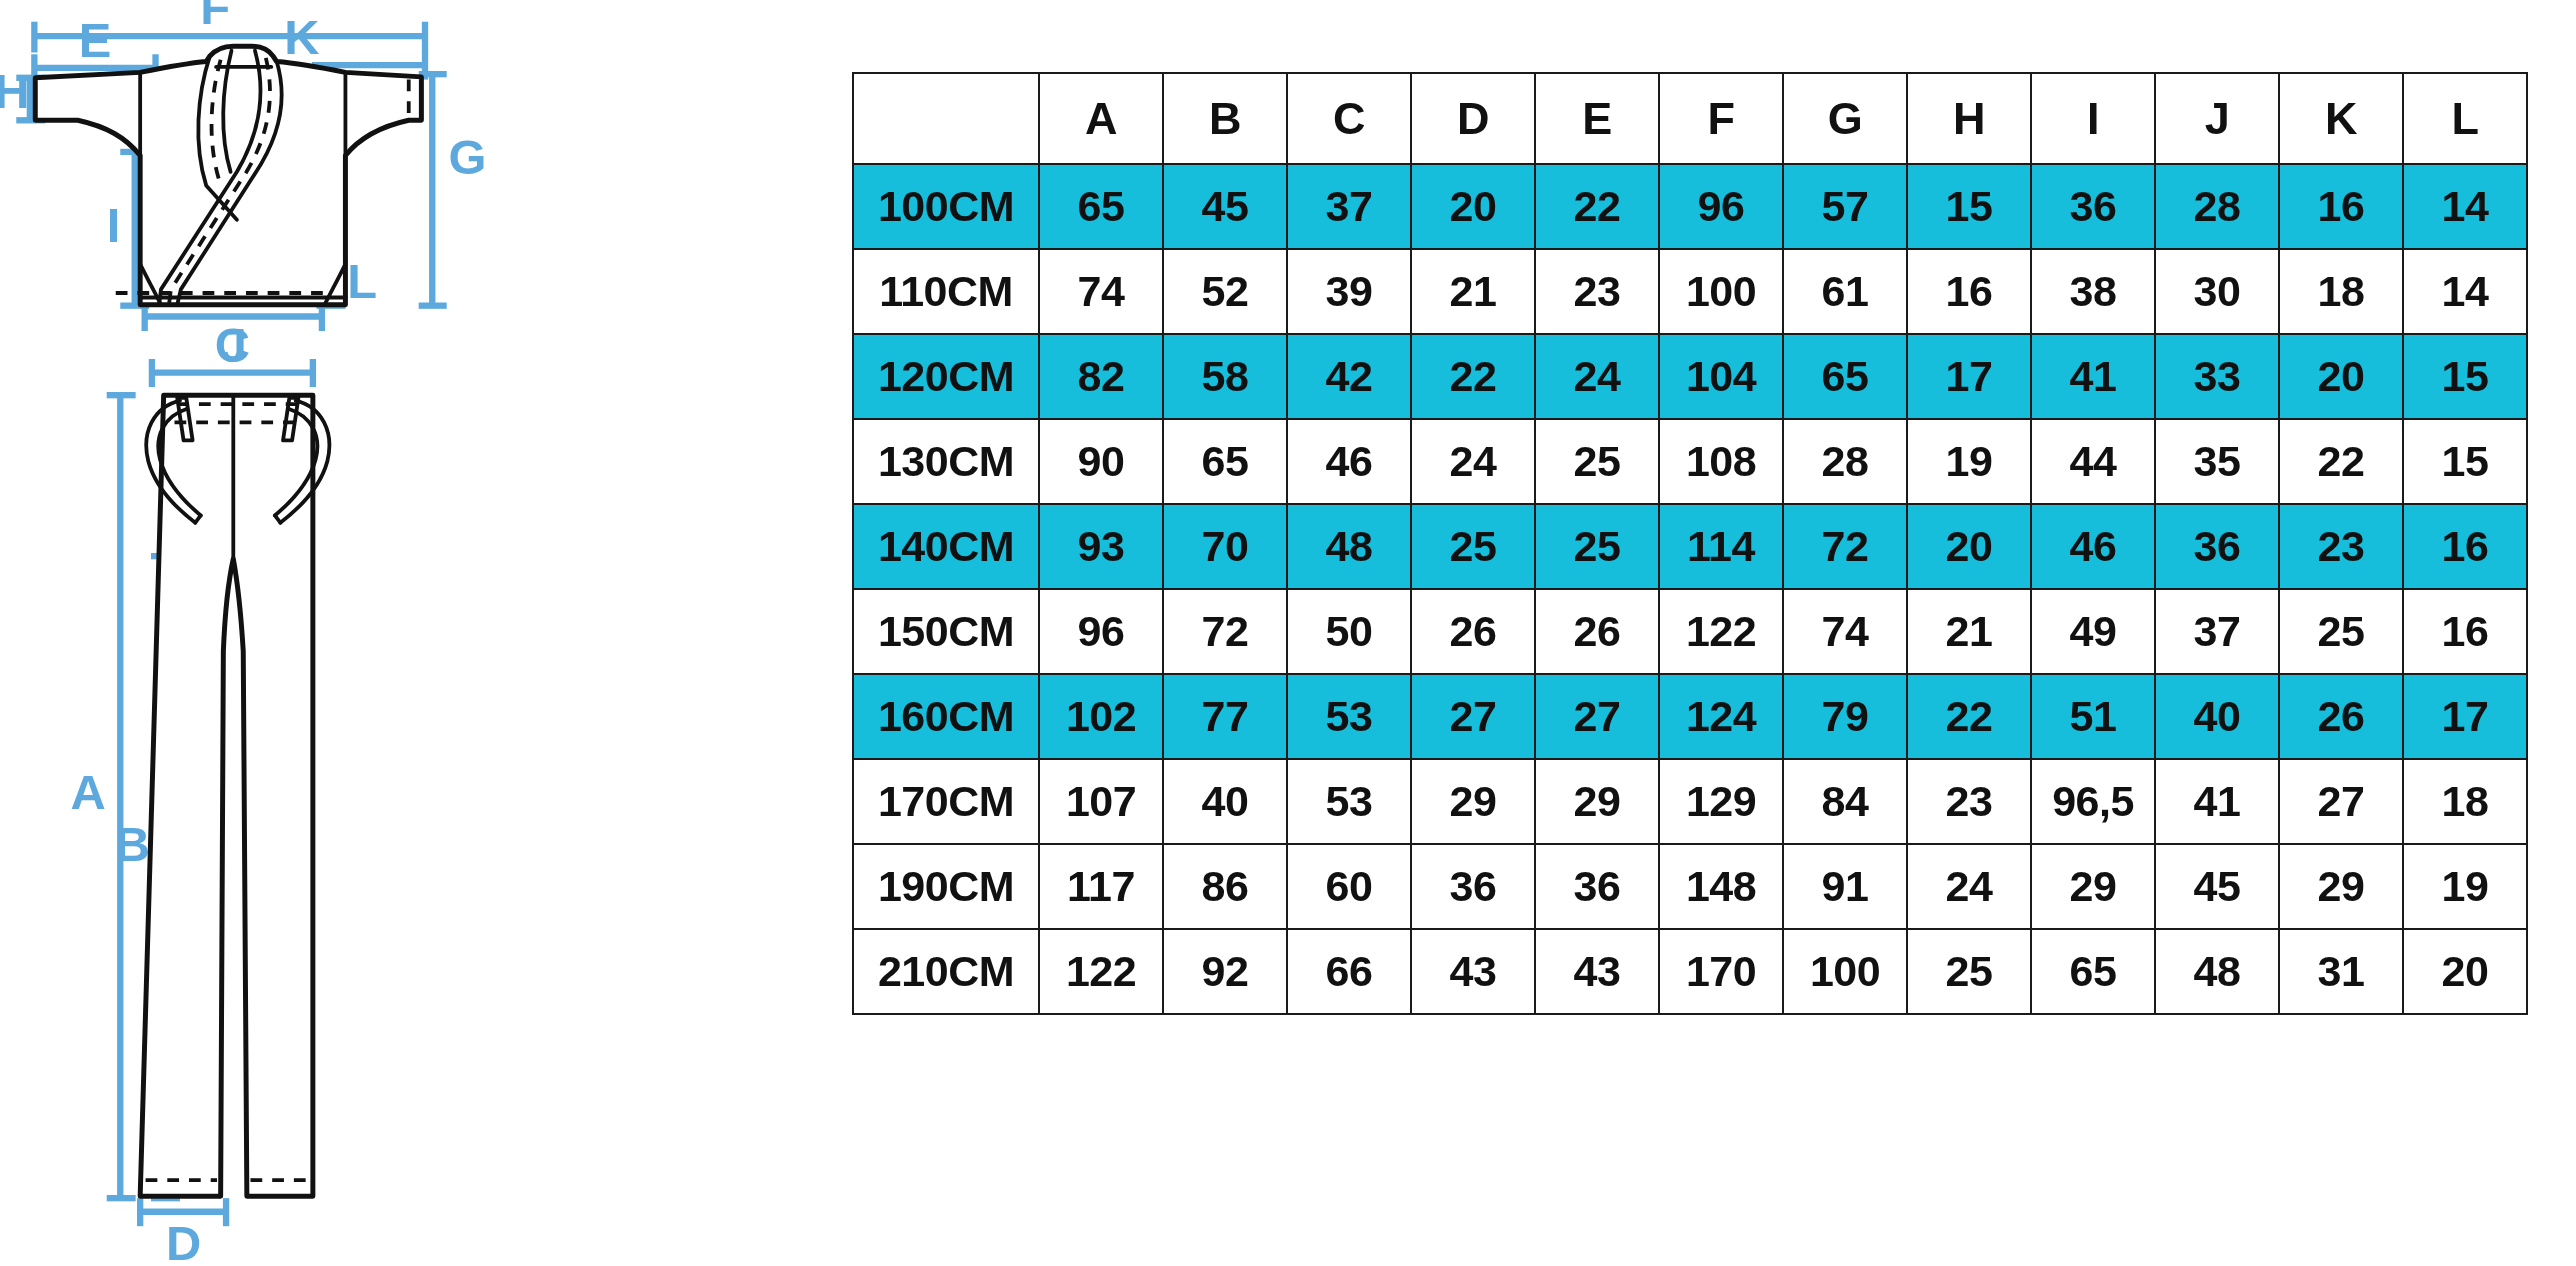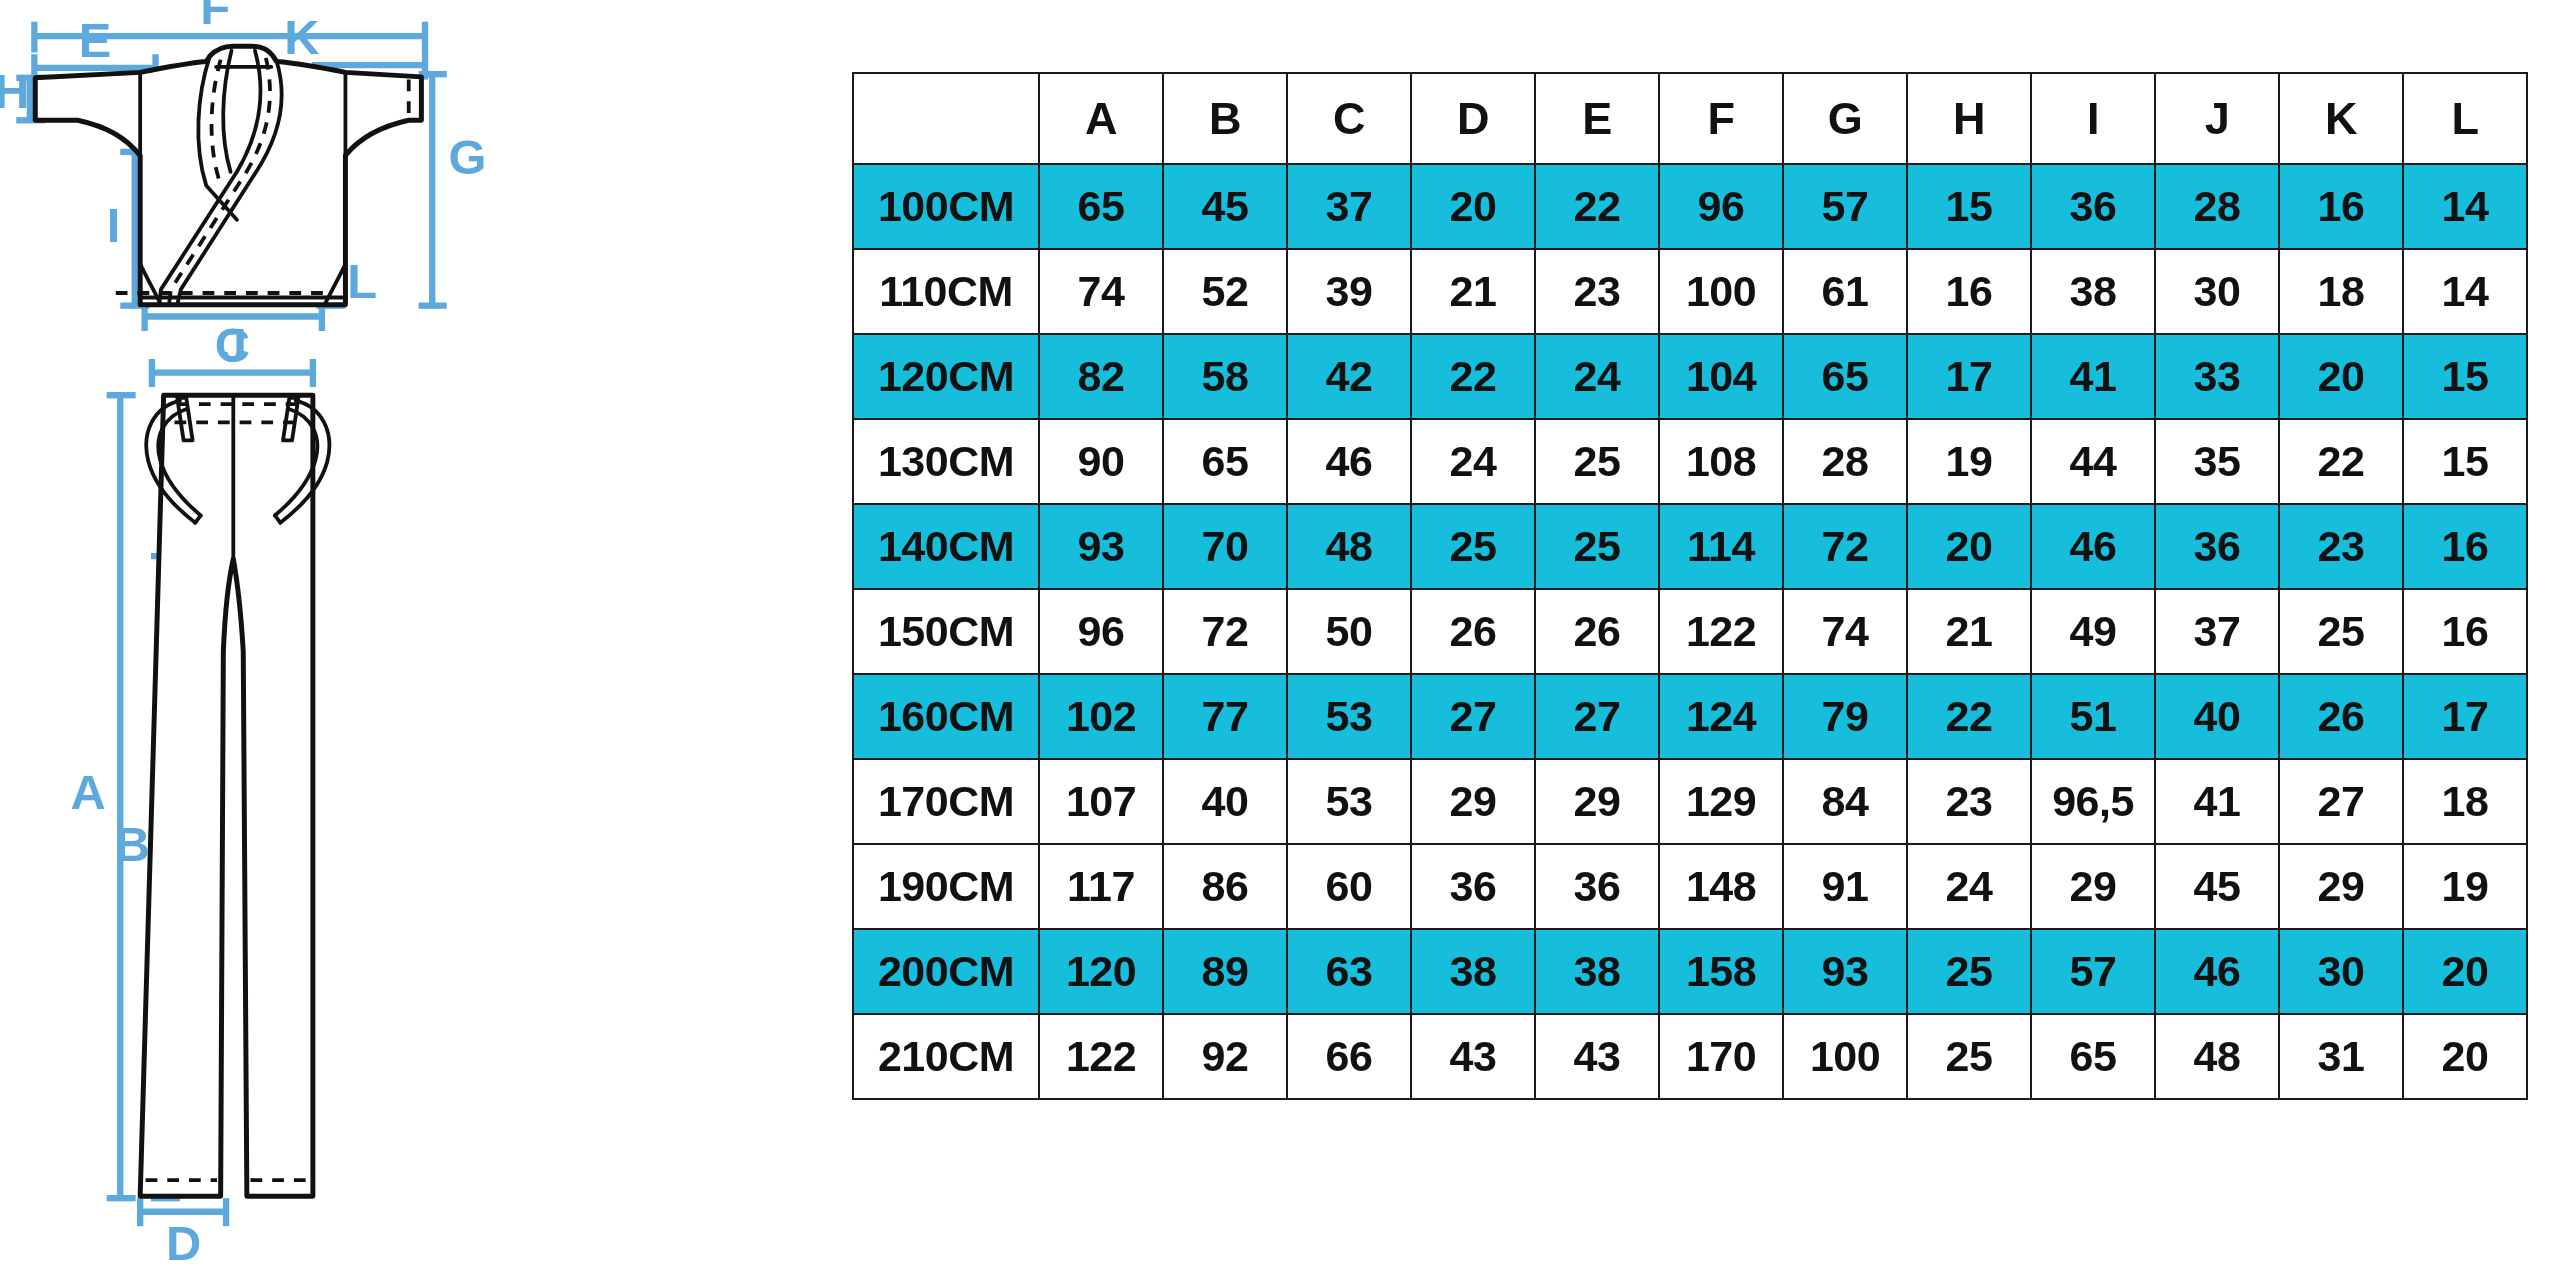--- a/index.html
+++ b/index.html
@@ -395,35 +395,20 @@
             <td>36</td>
             <td>36</td>
             <td>148</td>
             <td>91</td>
             <td>24</td>
             <td>29</td>
             <td>45</td>
             <td>29</td>
             <td>19</td>
           </tr>
-          <tr class="rowhl">
-            <td class="sizecell">200CM</td>
-            <td>120</td>
-            <td>89</td>
-            <td>63</td>
-            <td>38</td>
-            <td>38</td>
-            <td>158</td>
-            <td>93</td>
-            <td>25</td>
-            <td>57</td>
-            <td>46</td>
-            <td>30</td>
-            <td>20</td>
-          </tr>
           <tr class="rowpl">
             <td class="sizecell">210CM</td>
             <td>122</td>
             <td>92</td>
             <td>66</td>
             <td>43</td>
             <td>43</td>
             <td>170</td>
             <td>100</td>
             <td>25</td>

